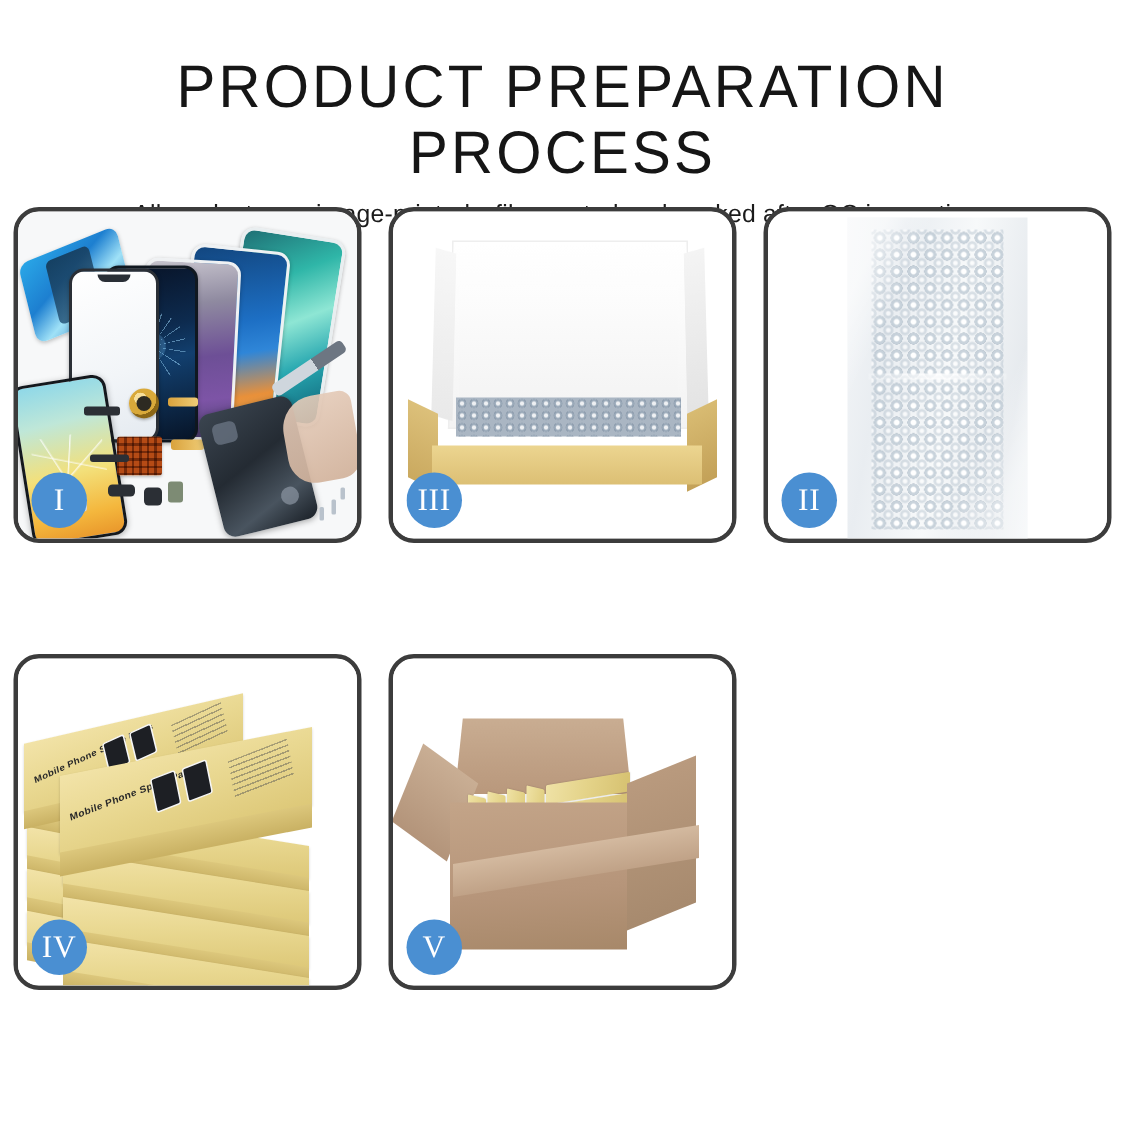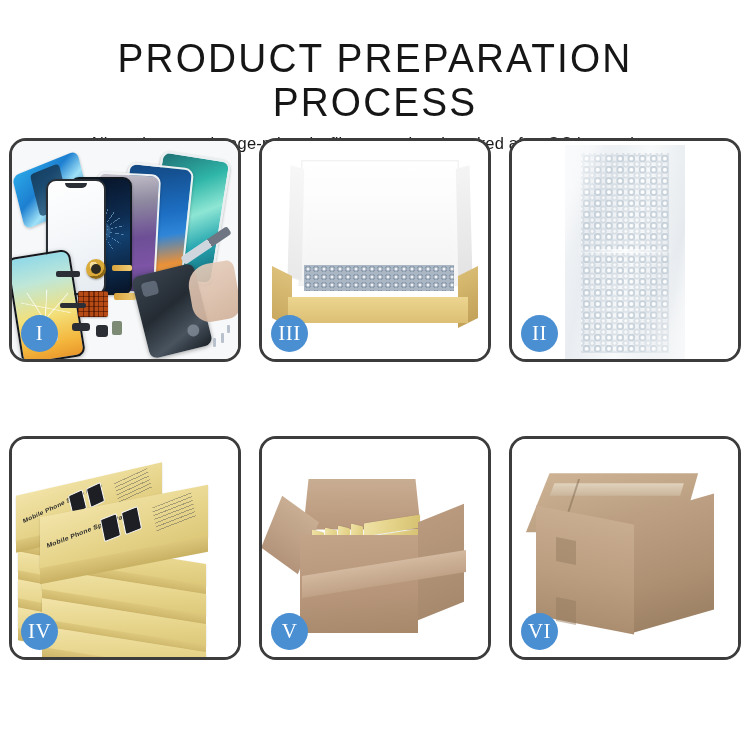--- a/index.html
+++ b/index.html
@@ -507,27 +507,15 @@
         <div class="ybox" style="left:102px;top:108px;width:56px;height:13px;transform:skewY(-9deg);"></div>
         <div class="ybox" style="left:102px;top:122px;width:56px;height:13px;transform:skewY(-9deg);"></div>
 
         <div class="c5right"></div>
         <div class="c5body"></div>
         <div class="fl5front"></div>
       </div>
       <div class="badge">V</div>
     </div>
 
-    <div class="card">
-      <div class="scene p6">
-        <div class="c6top"></div>
-        <div class="tape6"></div>
-        <div class="seam6"></div>
-        <div class="c6left"></div>
-        <div class="c6right"></div>
-        <div class="tab6" style="left:44px;top:100px;width:20px;height:24px;transform:skewY(11deg);"></div>
-        <div class="tab6" style="left:44px;top:160px;width:20px;height:24px;transform:skewY(11deg);"></div>
-      </div>
-      <div class="badge">VI</div>
-    </div>
 
   </div>
 </div>
 
 </body></html>

